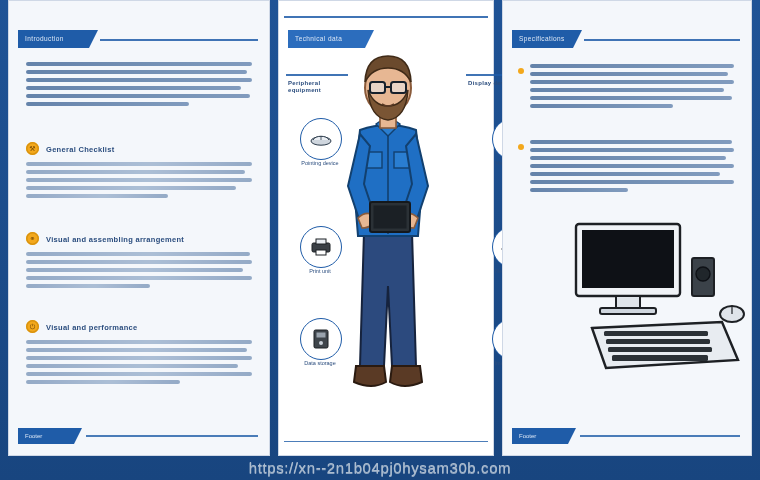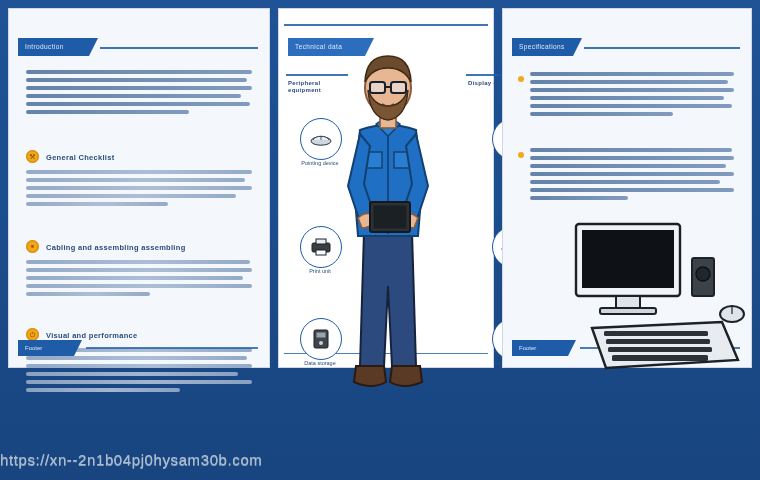--- a/index.html
+++ b/index.html
@@ -7,21 +7,21 @@
     width:760px;height:480px;overflow:hidden;
     font-family:"Liberation Sans",sans-serif;
     background:#1b4a8a;
   }
   .poster{
     position:relative;width:760px;height:480px;
     background:linear-gradient(180deg,#1f5396 0%,#18457f 100%);
   }
   
   .panel{
-    position:absolute;top:8px;height:360px;
+    position:absolute;top:0;height:456px;
     background:#f4f7fb;
     box-shadow:0 0 0 1px #cfd8e6 inset;
   }
   .panel-left{left:8px;width:262px;}
   .panel-mid{left:278px;width:216px;background:#ffffff;}
   .panel-right{left:502px;width:250px;}
 
   
   .tab{
     position:absolute;top:30px;left:10px;height:18px;
@@ -85,21 +85,21 @@
   .ic-label{
     position:absolute;font-size:5.5px;color:#2b4d7e;text-align:center;
     width:58px;filter:blur(.5px);line-height:7px;
   }
 
   
   .hw{position:absolute;left:572px;top:218px;width:176px;height:170px;}
 
   
   .wm{
-    position:absolute;left:0;bottom:12px;width:760px;
+    position:absolute;left:0;bottom:4px;width:760px;text-align:center;
     font-size:15px;color:#b9c7d6;letter-spacing:.6px;
     font-family:"Liberation Sans",sans-serif;
     text-shadow:0 1px 0 rgba(255,255,255,.55);
     opacity:.92;
   }
 </style>
 </head>
 <body>
 
 <div class="poster">
@@ -126,21 +126,21 @@
     <div class="para" style="left:18px;top:162px;width:226px;">
       <div class="ln" style="width:100%"></div>
       <div class="ln" style="width:97%"></div>
       <div class="ln" style="width:100%"></div>
       <div class="ln" style="width:93%"></div>
       <div class="ln" style="width:63%"></div>
     </div>
 
     <div class="bullet" style="left:18px;top:232px;"></div>
     <div class="bullet-glyph" style="left:18px;top:232px;">⚭</div>
-    <div class="heading" style="left:38px;top:235px;">Cabling and assembling assembling</div>
+    <div class="heading" style="left:38px;top:235px;">Visual and assembling arrangement</div>
     <div class="para" style="left:18px;top:252px;width:226px;">
       <div class="ln" style="width:99%"></div>
       <div class="ln" style="width:100%"></div>
       <div class="ln" style="width:96%"></div>
       <div class="ln" style="width:100%"></div>
       <div class="ln" style="width:55%"></div>
     </div>
 
     <div class="bullet" style="left:18px;top:320px;"></div>
     <div class="bullet-glyph" style="left:18px;top:320px;">⏻</div>

